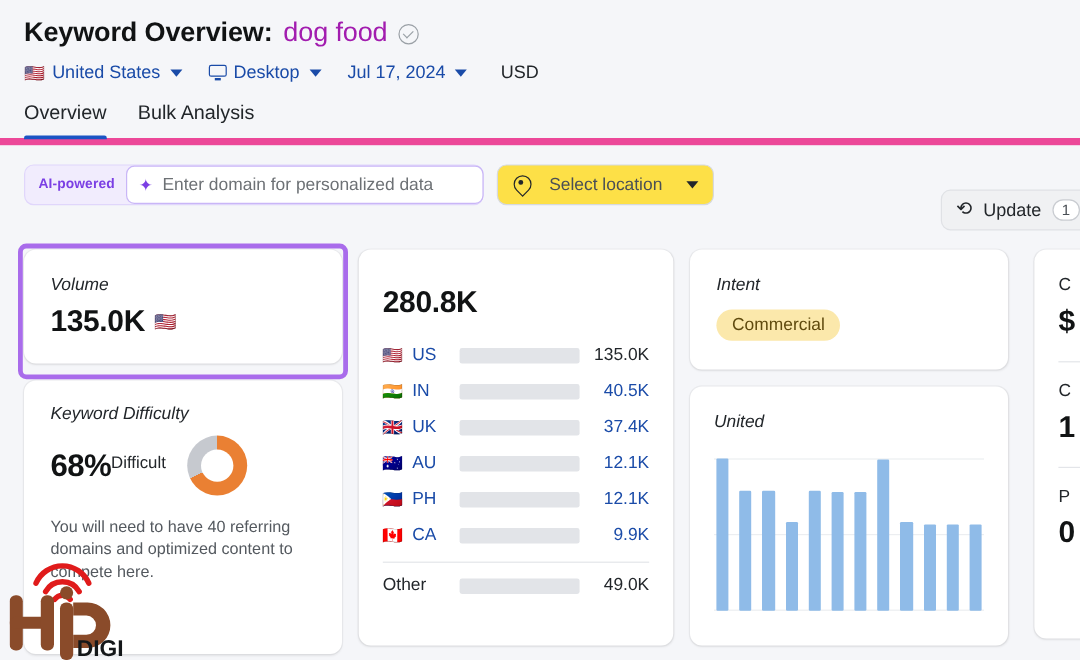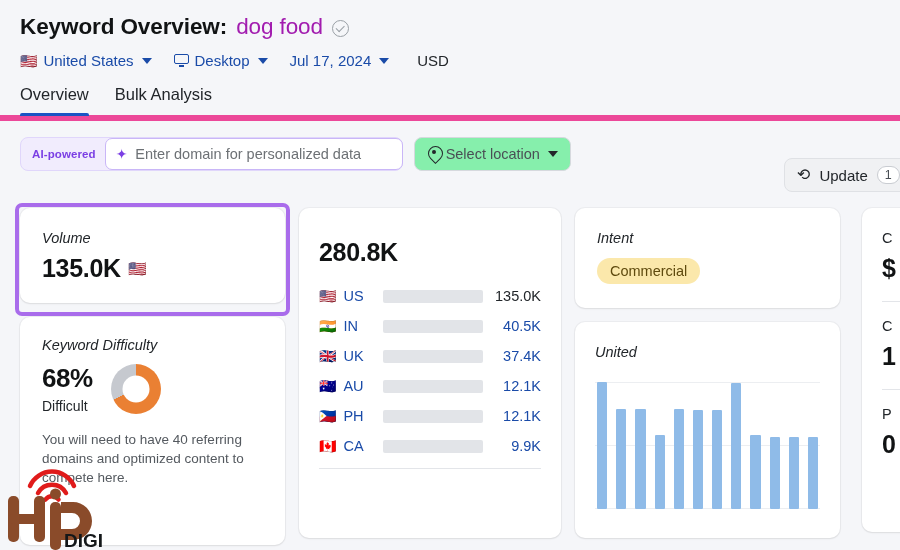--- a/index.html
+++ b/index.html
@@ -65,22 +65,22 @@
     background: #ffffff; border: 1px solid #c9b6f7; border-radius: 7px;
     height: 32px; width: 298px; padding: 0 10px; margin-right: -1px;
   }
   .spark { color: #7b3fe4; font-size: 14px; line-height: 1; }
   .domain-input input {
     border: none; outline: none; font-size: 14.5px; color: #22262a;
     font-family: "Liberation Sans", sans-serif; width: 100%; background: transparent;
   }
   .domain-input input::placeholder { color: #6d7175; }
   .loc-btn {
-    display: flex; align-items: center; gap: 4px; margin-left: 11px;
-    height: 34px; padding: 0 12px; background: #86efac; border: 1px solid #d6d9de;
+    display: flex; align-items: center; gap: 16px; margin-left: 11px;
+    height: 34px; padding: 0 12px; background: #fde047; border: 1px solid #d6d9de;
     border-radius: 8px; font-size: 14.5px; color: #4a4f55; cursor: pointer;
   }
   .pin { width: 15px; height: 17px; position: relative; flex: none; }
   .pin:before {
     content: ""; position: absolute; left: 1px; top: 0; width: 13px; height: 13px;
     border: 1.8px solid #22262a; border-radius: 50% 50% 50% 0; transform: rotate(-45deg);
   }
   .pin:after {
     content: ""; position: absolute; left: 5.6px; top: 4.6px; width: 3.8px; height: 3.8px;
     background: #22262a; border-radius: 50%;
@@ -114,21 +114,21 @@
     position: absolute; left: -5px; top: -5px; width: 275px; height: 113px;
     border: 4px solid #a96ceb; border-radius: 7px; pointer-events: none; z-index: 5;
   }
   .card-label { font-size: 14.5px; color: #22262a; font-style: italic; }
   .big-num { font-size: 25px; font-weight: bold; color: #111314; letter-spacing: -0.3px; margin-top: 8px;
              display: flex; align-items: center; gap: 8px; }
   .big-num .flag-emoji { font-size: 15px; }
 
   .kd-card { padding: 20px 22px 16px 22px; height: 228px; }
   .kd-row { display: flex; align-items: center; gap: 18px; margin-top: 10px; }
-  .kd-left { display: flex; flex-direction: column; justify-content: space-between; }
+  .kd-left { display: flex; flex-direction: row; justify-content: space-between; }
   .kd-pct { font-size: 26px; font-weight: bold; color: #111314; letter-spacing: -0.5px; }
   .kd-sub { font-size: 14px; color: #22262a; margin-top: 4px; }
   .donut { width: 50px; height: 50px; border-radius: 50%; position: relative; }
   .donut:after {
     content: ""; position: absolute; left: 50%; top: 50%; transform: translate(-50%,-50%);
     width: 27px; height: 27px; background: #fff; border-radius: 50%;
   }
   .kd-note { font-size: 13.5px; color: #54595f; line-height: 1.42; margin-top: 16px; }
 
   
@@ -300,20 +300,27 @@
           </div>
           <div class="gv-row">
             <span class="gv-cc">
               <span class="flag-emoji">🇨🇦</span>
               <span class="gv-code">CA</span>
             </span>
             <span class="gv-bar-bg"><span class="gv-bar-fill" style="width:4%;background:#57acf5"></span></span>
             <span class="gv-val">9.9K</span>
           </div>
           <div class="gv-sep"></div>
+          <div class="gv-row">
+            <span class="gv-cc">
+              <span class="gv-code other">Other</span>
+            </span>
+            <span class="gv-bar-bg"><span class="gv-bar-fill" style="width:20%;background:#57acf5"></span></span>
+            <span class="gv-val dark">49.0K</span>
+          </div>
         </div>
     </div>
 
     <div class="col col-right">
       <div class="card intent-card">
         <div class="card-label">Intent</div>
         <div class="intent-pill">Commercial</div>
       </div>
       <div class="card trend-card">
         <div class="card-label">United</div>

